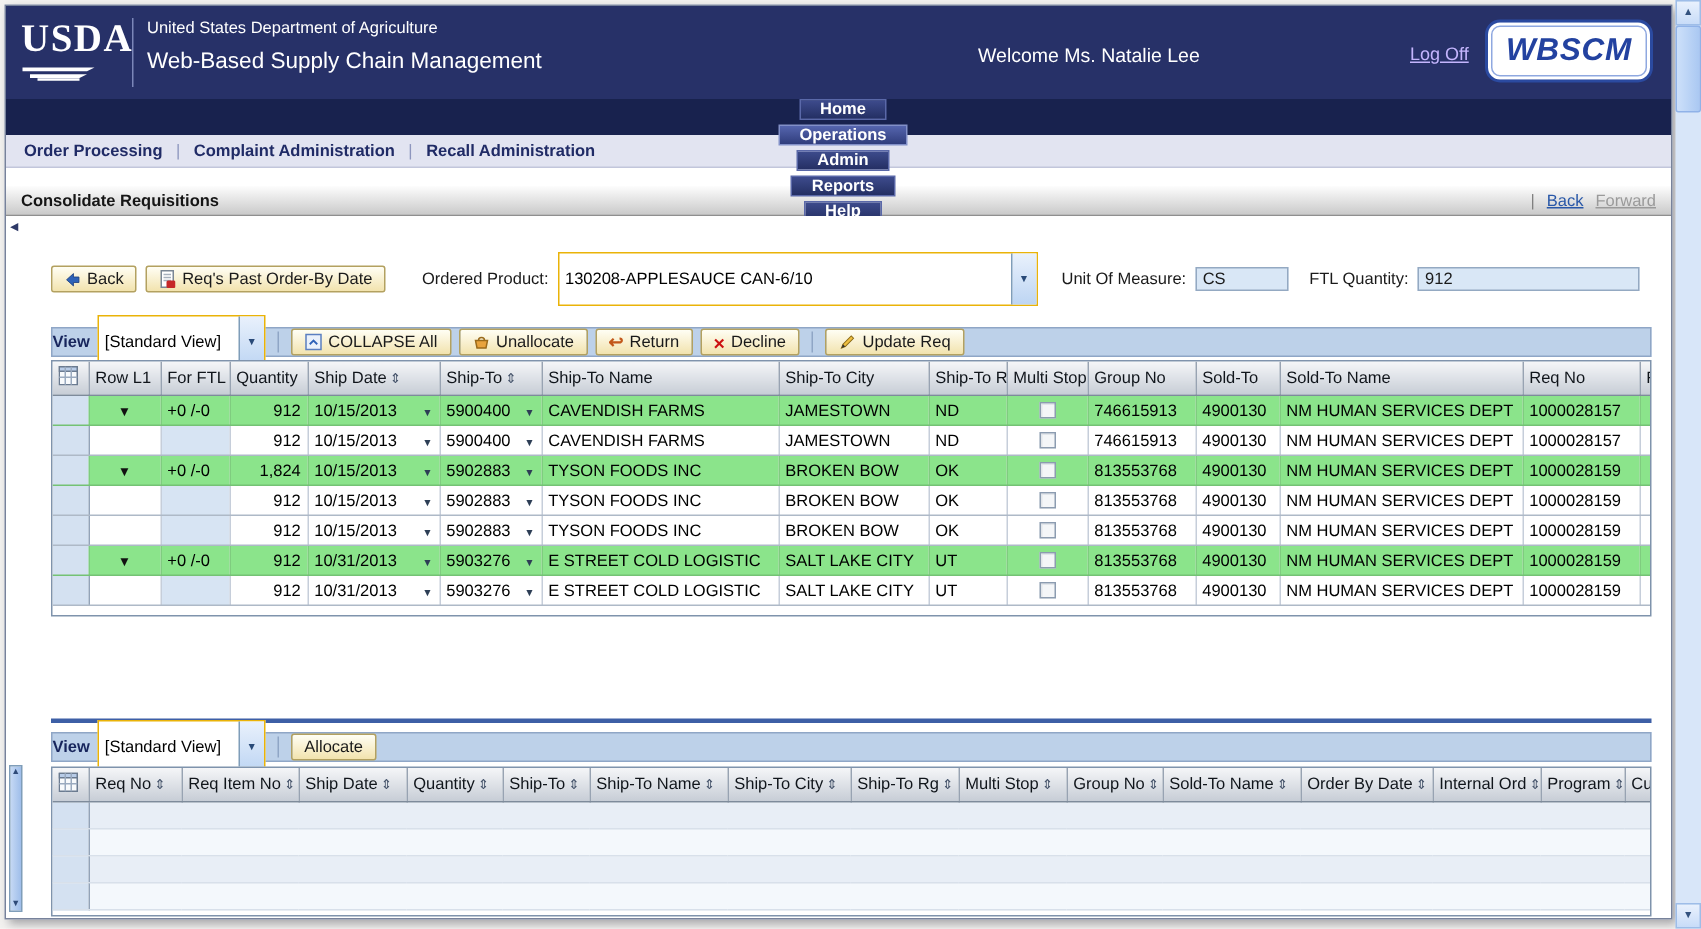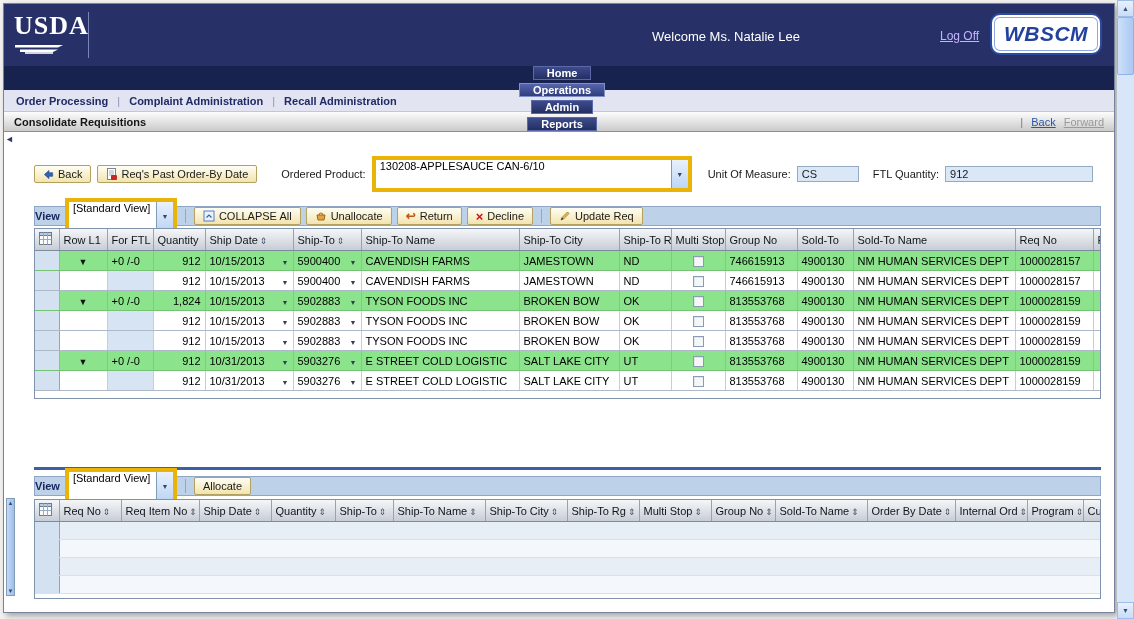--- a/index.html
+++ b/index.html
@@ -31,39 +31,39 @@
   .nav-tab{height:20px;padding:0 13px;display:flex;align-items:center;background:linear-gradient(#3D4B8C,#242F63);
     border:1px solid #5A68A8;color:#fff;font-size:11px;font-weight:bold;cursor:pointer;}
   .nav-tab.active{background:linear-gradient(#5565AE,#303D7C);border-color:#8290C8;}
   .sub-nav{height:22px;background:#E2E4F1;border-bottom:1px solid #C2C6DB;display:flex;align-items:center;
     padding-left:12px;gap:9px;font-size:11px;color:#202B66;}
   .sub-item{font-weight:bold;cursor:pointer;}
   .sub-sep{color:#8E96BE;}
 
   
   .title-bar{height:20px;background:linear-gradient(#FDFDFD,#CACACA);border-bottom:1px solid #8F8F8F;
-    display:flex;align-items:center;padding:0 10px;font-size:11px;}
+    display:flex;align-items:center;padding:0 10px;font-size:11px;margin-top:12px;}
   .page-title{font-weight:bold;color:#151515;}
   .tb-links{margin-left:auto;display:flex;align-items:center;gap:8px;}
   .tb-sep{color:#808080;}
   .tb-back{color:#2857A8;text-decoration:underline;cursor:pointer;}
   .tb-forward{color:#9A9A9A;text-decoration:underline;cursor:default;}
 
   
   .content{position:relative;height:480px;background:#fff;overflow:hidden;}
   .panel-handle{position:absolute;left:1px;top:2px;font-size:9px;color:#2F3A68;cursor:pointer;}
 
   .toolbar-row{position:absolute;left:30px;top:32px;height:20px;display:flex;align-items:center;white-space:nowrap;}
   .btn{height:18px;display:inline-flex;align-items:center;gap:4px;padding:0 8px;
     background:linear-gradient(#FFFEF4,#F2E3AE);border:1px solid #B3A160;border-radius:2px;
     font-size:11px;color:#1A1A1A;cursor:pointer;}
   .lbl{font-size:11px;color:#1A1A1A;}
   .ml6{margin-left:6px;}.ml14{margin-left:14px;}.ml16{margin-left:16px;}.ml24{margin-left:24px;}
 
-  .combo{height:36px;border:4px solid #eab308;background:#fff;display:inline-flex;align-items:flex-start;font-size:11px;}
+  .combo{height:36px;border:1px solid #eab308;background:#fff;display:inline-flex;align-items:center;font-size:11px;}
   .combo-val{padding:0 4px;flex:1;overflow:hidden;white-space:nowrap;}
   .dd-btn{width:17px;align-self:stretch;background:linear-gradient(#E9F1FC,#BDD5F3);border-left:1px solid #7F9DB9;
     display:flex;align-items:center;justify-content:center;font-size:7px;color:#294A78;cursor:pointer;}
   .combo.product{width:320px;}
   .combo.view{width:112px;}
   .ro-field{height:16px;border:1px solid #94A9C2;background:#D9E7F6;display:inline-flex;align-items:center;
     padding:0 4px;font-size:11px;color:#1A1A1A;}
   .ro-field.uom{width:62px;}
   .ro-field.ftl{width:148px;}
 
@@ -132,20 +132,24 @@
   <div class="app-header">
     <div class="usda-logo">
       <div class="usda-text">USDA</div>
       <svg class="usda-flag" width="50" height="11" viewBox="0 0 50 11">
         <path d="M1 1 h48 l-5 2.5 h-43 z" fill="#FFFFFF"></path>
         <path d="M6 5.5 h38 l-5 2.5 h-33 z" fill="#FFFFFF"></path>
         <path d="M11 9 h28" stroke="#FFFFFF" stroke-width="1.6"></path>
       </svg>
     </div>
     <div class="hdr-divider"></div>
+    <div class="hdr-titles">
+      <div class="hdr-dept">United States Department of Agriculture</div>
+      <div class="hdr-app">Web-Based Supply Chain Management</div>
+    </div>
     <div class="hdr-welcome">Welcome Ms. Natalie Lee</div>
     <a class="hdr-logoff">Log Off</a>
     <div class="wbscm-logo">WBSCM</div>
   </div>
 
   <div class="main-nav">
     <div class="nav-tab">Home</div>
     <div class="nav-tab active">Operations</div>
     <div class="nav-tab">Admin</div>
     <div class="nav-tab">Reports</div>

